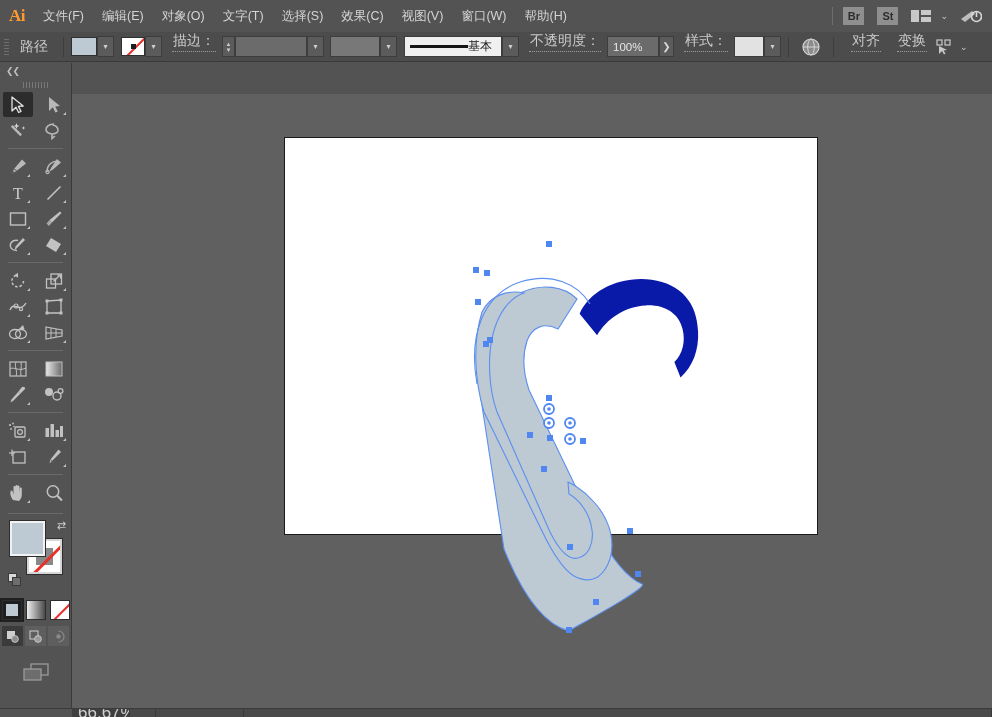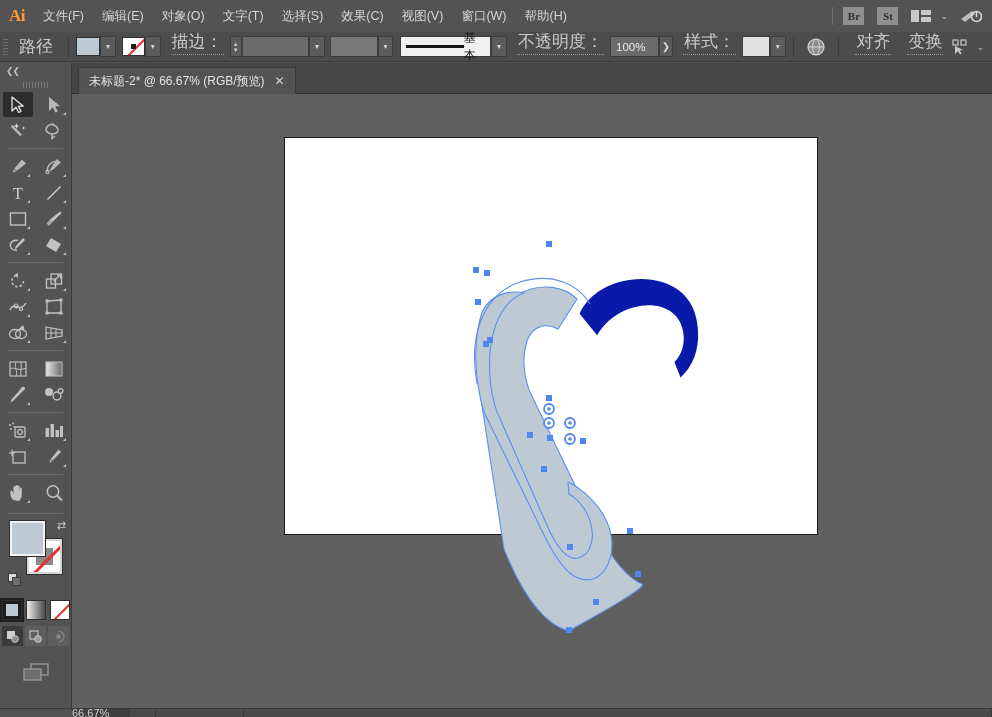--- a/index.html
+++ b/index.html
@@ -29,41 +29,41 @@
     padding: 0 9px; height: 32px; line-height: 32px;
     color: #d4d4d4; font-size: 12.5px; white-space: nowrap;
     cursor: default;
   }
   .menu-right { margin-left: auto; display: flex; align-items: center; height: 32px; padding-right: 10px; }
   .mr-sep { width: 1px; height: 18px; background: #6e6e6e; margin: 0 10px; }
   .app-badge {
     width: 21px; height: 18px; background: #8f8f8f; color: #2d2d2d;
     font-size: 11px; font-weight: bold; display: flex;
     align-items: center; justify-content: center; margin-right: 13px;
-    font-family: Liberation Serif, serif;
+    font-family: Liberation Sans, sans-serif;
   }
   .arrange-icon { display: flex; align-items: center; margin-right: 4px; }
   .chev { color: #c8c8c8; font-size: 9px; margin-left: 5px; }
   .rocket-icon { margin-left: 12px; display: flex; align-items: center; }
 
   
   .controlbar {
     position: absolute; left: 0; top: 32px; width: 992px; height: 30px;
     background: #4c4c4c;
     border-bottom: 1px solid #3a3a3a;
     display: flex; align-items: center;
   }
   .cb-grip {
     width: 12px; height: 30px; display: flex; align-items: center; justify-content: center;
   }
   .cb-grip i {
     display: block; width: 5px; height: 16px;
     background: repeating-linear-gradient(to bottom, #6e6e6e 0 1px, transparent 1px 3px);
   }
-  .cb-label { color: #c9c9c9; font-size: 17px; padding: 0 8px; white-space: nowrap; }
+  .cb-label { color: #c9c9c9; font-size: 14px; padding: 0 8px; white-space: nowrap; }
   .cb-label.dotted { border-bottom: 1px dotted #9a9a9a; padding: 0 1px 1px 1px; margin: 0 6px 9px 10px; }
   .cb-sep { width: 1px; height: 20px; background: #3d3d3d; margin: 0 7px; }
 
   .swatch-box {
     width: 26px; height: 19px; border: 1px solid #2f2f2f; background: #bdc9d3;
   }
   .swatch-none {
     width: 24px; height: 19px; border: 1px solid #2f2f2f; background: #fff;
     position: relative; overflow: hidden;
   }
@@ -204,22 +204,22 @@
   }
   .art-svg { position: absolute; left: 0; top: 0; width: 920px; height: 614px; }
 
   
   .statusbar {
     position: absolute; left: 72px; top: 708px; width: 920px; height: 9px;
     background: #4a4a4a; border-top: 1px solid #3a3a3a;
     display: flex; align-items: center; overflow: hidden;
   }
   .sb-cell {
-    height: 9px; color: #d0d0d0; font-size: 11px;
-    display: flex; align-items: center; padding: 0 0;
+    height: 9px; color: #d0d0d0; font-size: 17px;
+    display: flex; align-items: center; padding: 0 6px;
     border-right: 1px solid #3a3a3a; white-space: nowrap; overflow: hidden;
   }
   .sb-zoom { background: #3f3f3f; }
   .statusbar-left {
     position: absolute; left: 0; top: 708px; width: 72px; height: 9px;
     background: #535353; border-top: 1px solid #3a3a3a;
   }
 </style>
 </head>
 <body>
@@ -325,26 +325,20 @@
     <div style="display:flex;align-items:center;padding:0 3px;">
       <svg width="16" height="16" viewBox="0 0 16 16">
         <rect x="1" y="1" width="5" height="5" fill="none" stroke="#c9c9c9" stroke-width="1.2"></rect>
         <rect x="9" y="1" width="5" height="5" fill="none" stroke="#c9c9c9" stroke-width="1.2"></rect>
         <path d="M3 7 L3 15 L6 12 L8 15.5 L9.5 14.5 L7.5 11.5 L11 11 Z" fill="#c9c9c9"></path>
       </svg>
     </div>
     <span class="chev" style="padding-right:8px">⌄</span>
   </div>
 
-  <div class="tabbar">
-    <div class="doc-tab">
-      <span class="title">未标题-2* @ 66.67% (RGB/预览)</span>
-      <span class="close">✕</span>
-    </div>
-  </div>
 
   <div class="toolbar">
     <div class="tb-collapse">
       <span>❮❮</span>
     </div>
     <div class="tb-grip">
         <i></i>
       </div>
 
     <div class="tool-grid">

